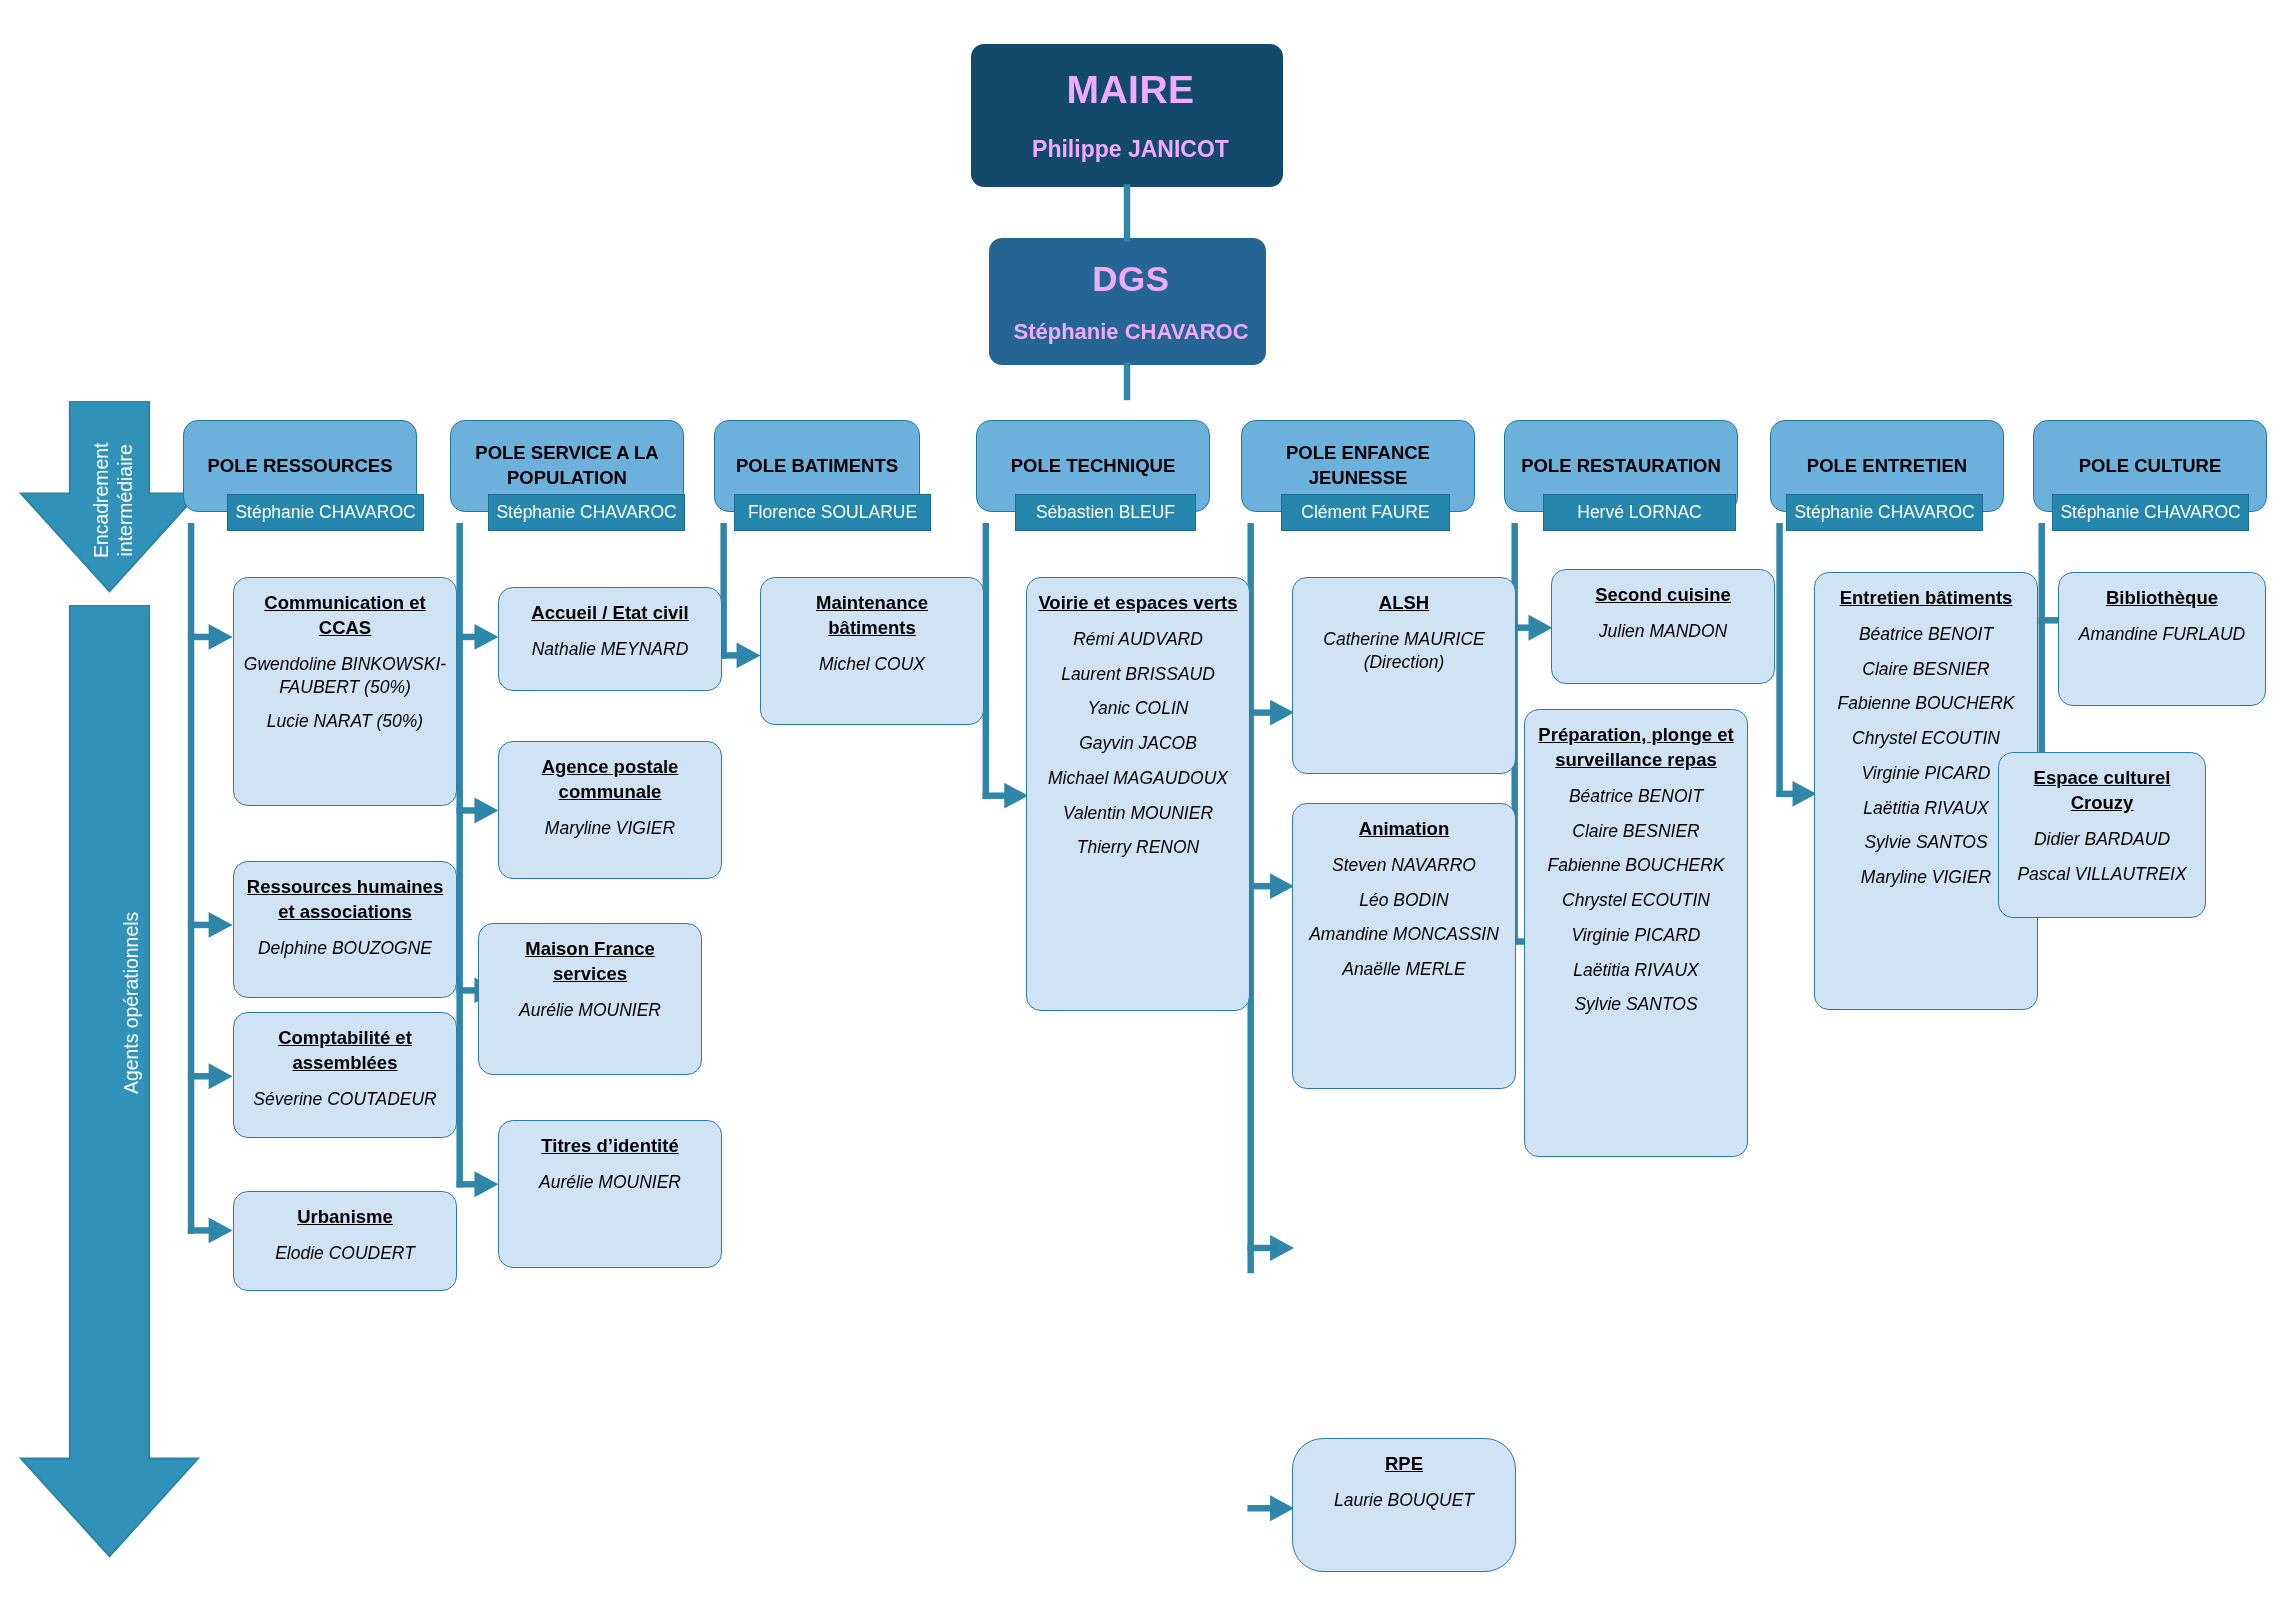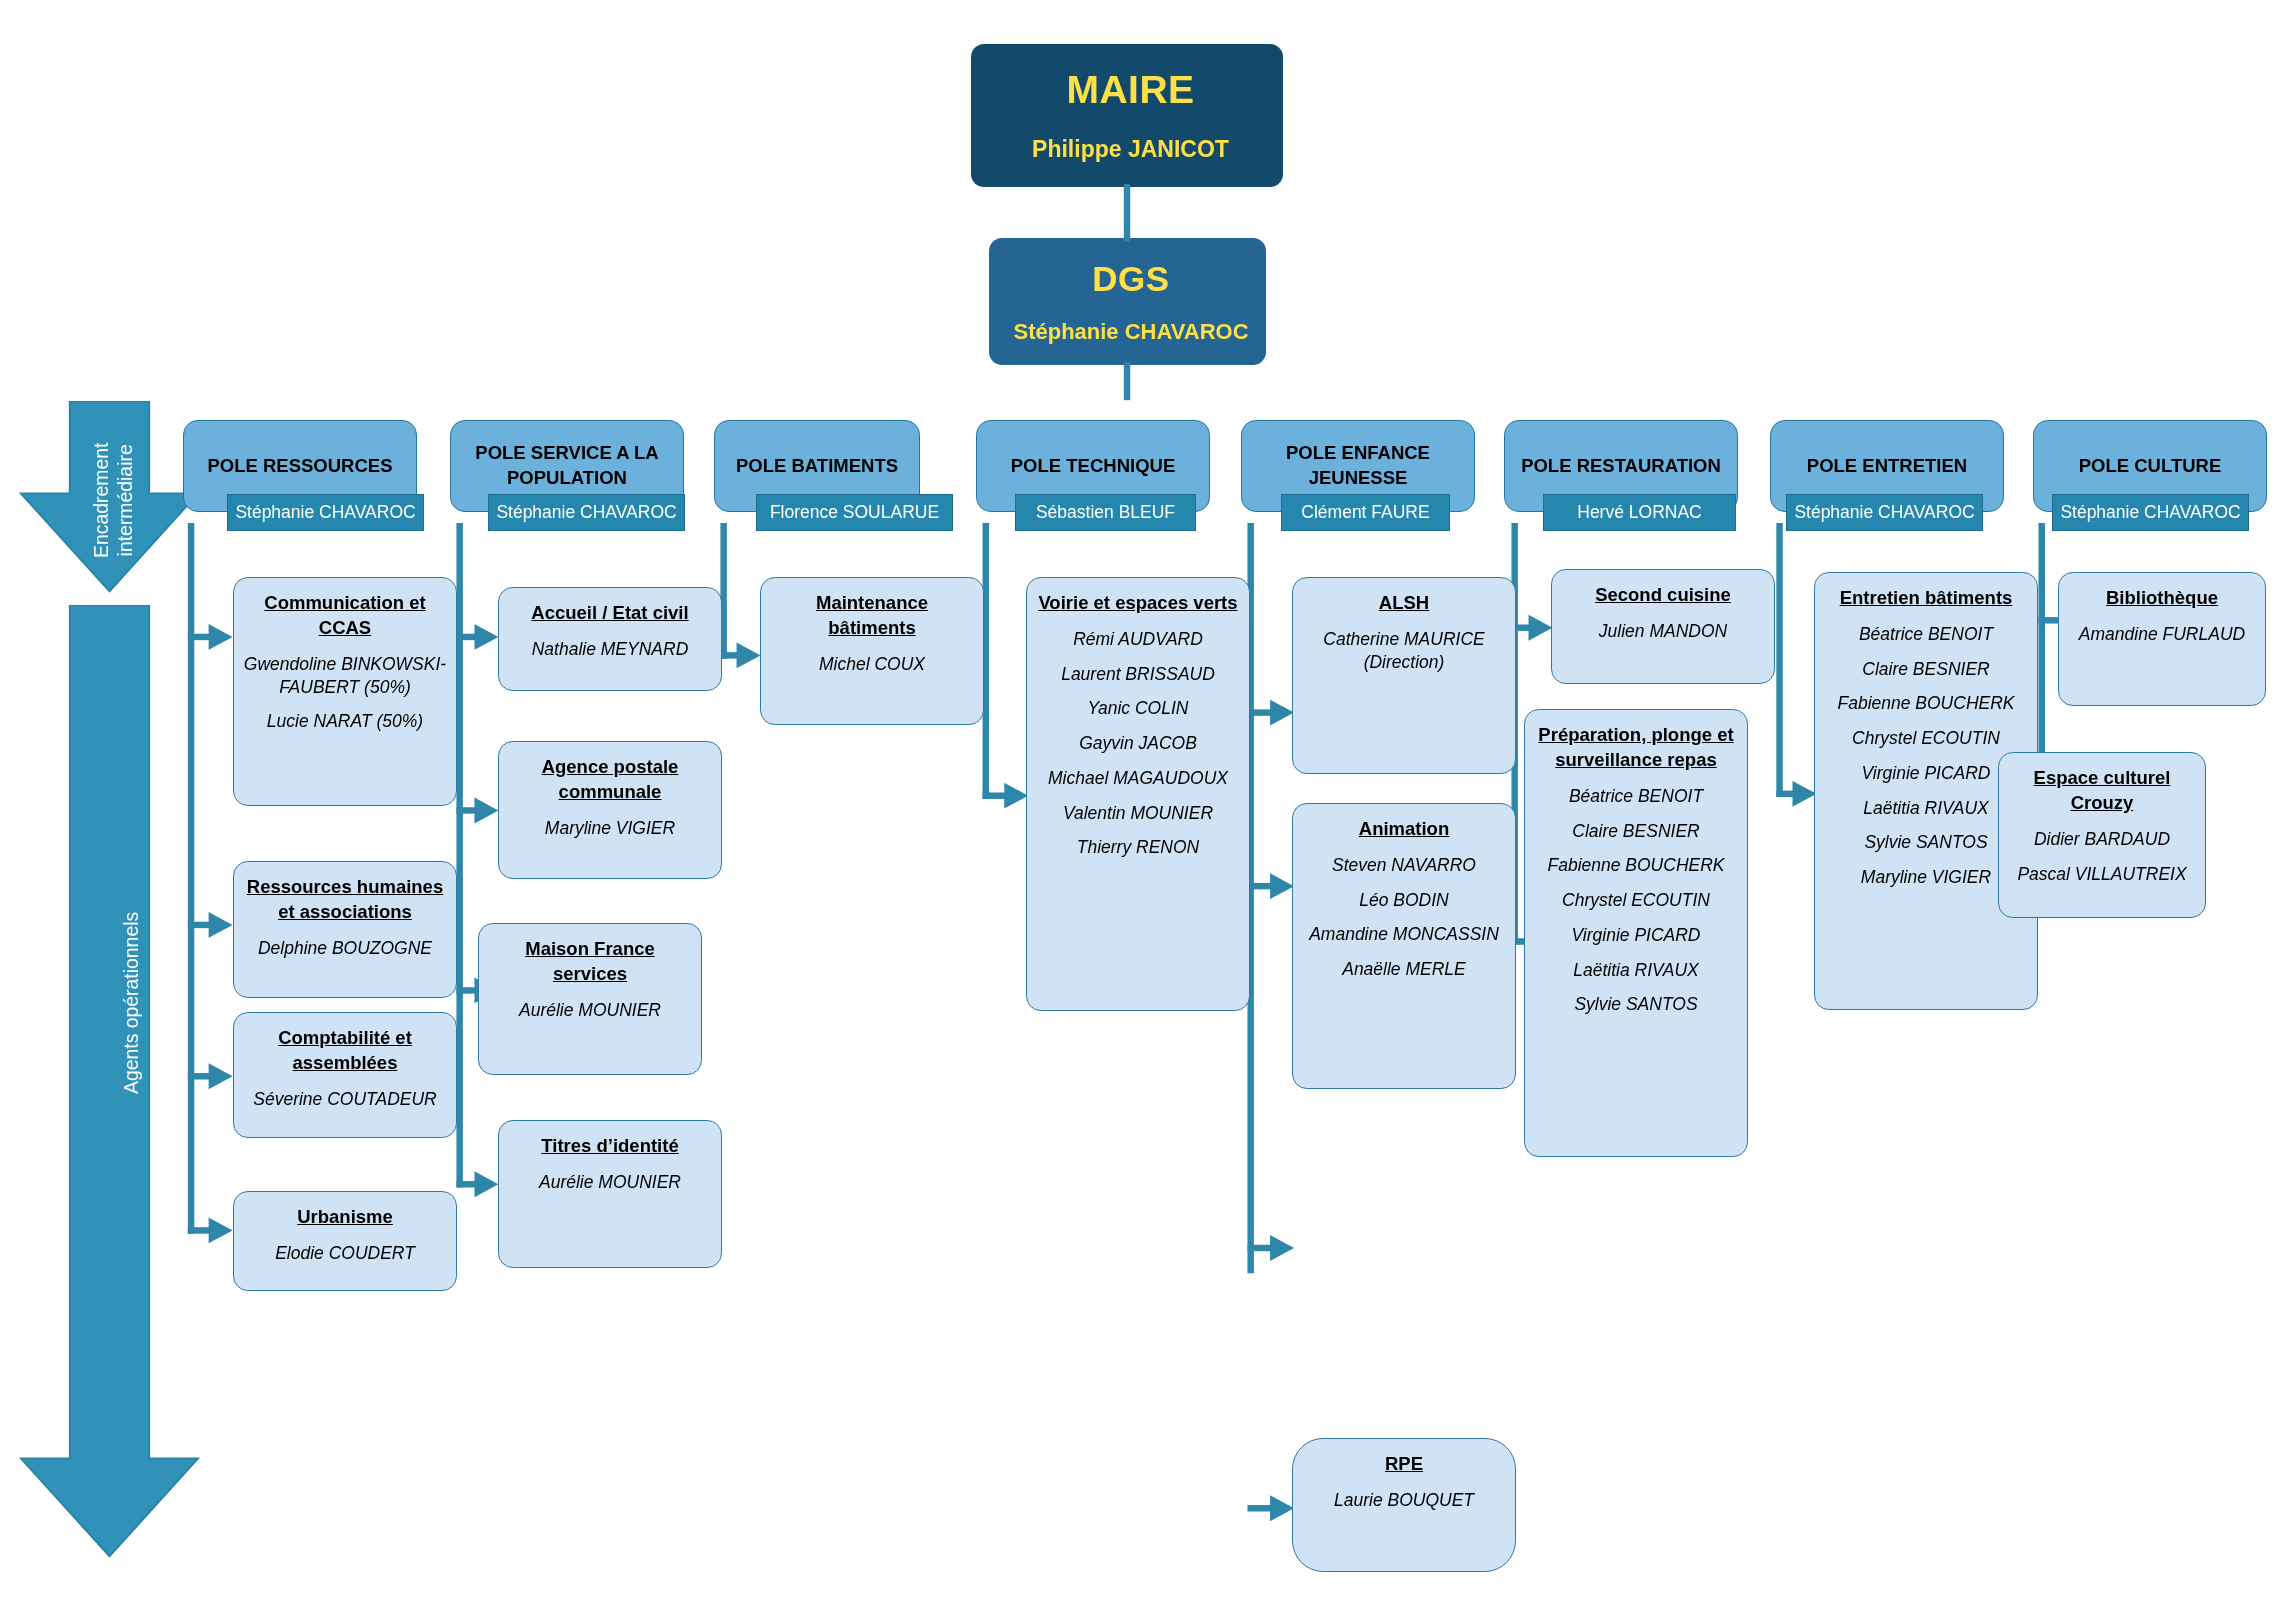--- a/index.html
+++ b/index.html
@@ -12,21 +12,21 @@
     width:2290px;
     height:1620px;
     background:#ffffff;
     overflow:hidden;
   }
 
   
   .topbox{
     position:absolute;
     border-radius:13px;
-    color:#fde047;
+    color:#f0abfc;
     text-align:center;
     display:flex;
     flex-direction:column;
     align-items:center;
     justify-content:center;
     box-sizing:border-box;
     padding-left:7px;
   }
   .topbox .t1{font-size:39px;font-weight:bold;letter-spacing:0.5px;}
   .topbox .t2{font-size:23px;font-weight:bold;margin-top:24px;}
@@ -214,21 +214,21 @@
     </svg>
   </div>
 
   <div class="pole-head" style="left:183px;top:420px;width:234px;height:92px;">POLE RESSOURCES</div>
   <div class="pole-name" style="left:227px;top:494px;width:197px;height:37px;">Stéphanie CHAVAROC</div>
 
   <div class="pole-head" style="left:450px;top:420px;width:234px;height:92px;">POLE SERVICE A LA POPULATION</div>
   <div class="pole-name" style="left:488px;top:494px;width:197px;height:37px;">Stéphanie CHAVAROC</div>
 
   <div class="pole-head" style="left:714px;top:420px;width:206px;height:92px;">POLE BATIMENTS</div>
-  <div class="pole-name" style="left:734px;top:494px;width:197px;height:37px;margin-left:22px;">Florence SOULARUE</div>
+  <div class="pole-name" style="left:734px;top:494px;width:197px;height:37px;">Florence SOULARUE</div>
 
   <div class="pole-head" style="left:976px;top:420px;width:234px;height:92px;">POLE TECHNIQUE</div>
   <div class="pole-name" style="left:1015px;top:494px;width:181px;height:37px;">Sébastien BLEUF</div>
 
   <div class="pole-head" style="left:1241px;top:420px;width:234px;height:92px;">POLE ENFANCE JEUNESSE</div>
   <div class="pole-name" style="left:1281px;top:494px;width:169px;height:37px;">Clément FAURE</div>
 
   <div class="pole-head" style="left:1504px;top:420px;width:234px;height:92px;text-align:center;">POLE RESTAURATION</div>
   <div class="pole-name" style="left:1543px;top:494px;width:193px;height:37px;">Hervé LORNAC</div>
 

